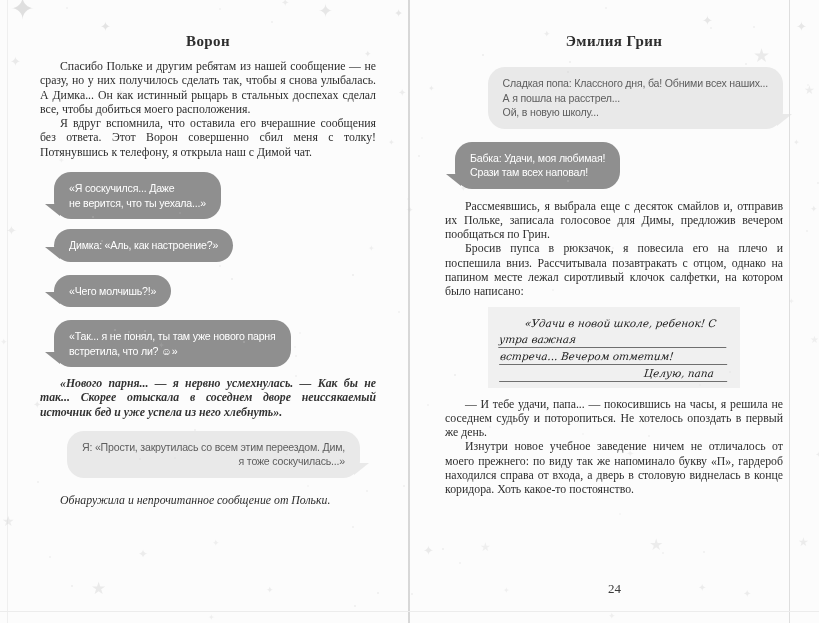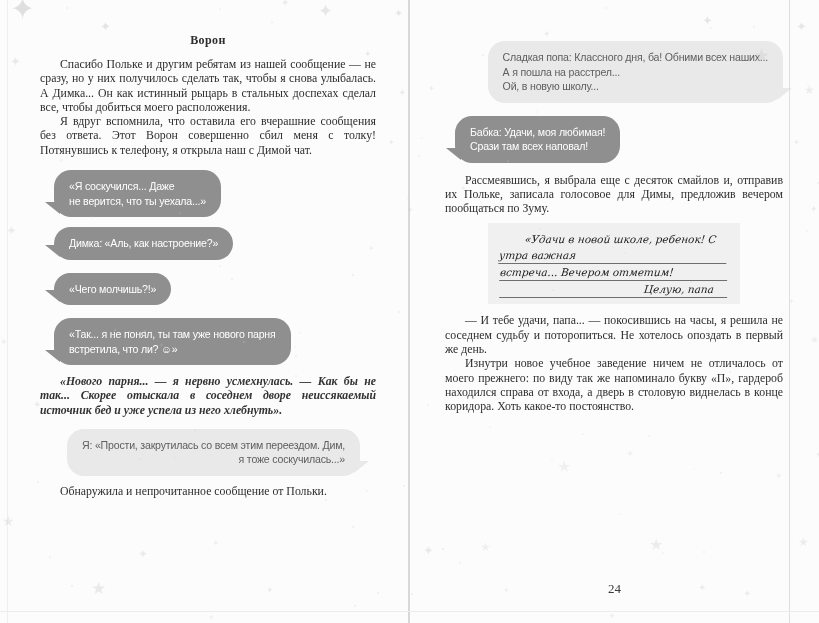--- a/index.html
+++ b/index.html
@@ -13,21 +13,21 @@
   .spread { position:absolute; inset:0; }
   .page {
     position:absolute; top:0; height:623px; width:409px;
     display:flex; flex-direction:column;
     padding-top:33px; overflow:hidden;
   }
   .page.left  { left:0;  padding-left:40px; padding-right:33px; }
   .page.right { left:410px; padding-left:35px; padding-right:36px; }
 
   .running-head {
-    text-align:center; font-size:12px; font-weight:bold;
+    text-align:center; font-size:15px; font-weight:bold;
     color:#2e2e2e; letter-spacing:.4px; margin-bottom:9px;
   }
   .para {
     font-size:11.8px; line-height:14.3px; text-align:justify;
     text-indent:20px; color:#2d2d2d;
   }
   .para.italic {
     font-style:italic; font-weight:bold; color:#333;
     margin-top:9px; margin-bottom:4px;
   }
@@ -73,21 +73,21 @@
   .gutter {
     position:absolute; top:0; left:408px; width:2px; height:623px;
     background:linear-gradient(to right,#e6e6e6,#c9c9c9,#e6e6e6);
   }
   .edge-right { position:absolute; top:0; left:789px; width:1px; height:623px; background:#dedede; }
   .edge-left  { position:absolute; top:0; left:7px;  width:1px; height:623px; background:#efefef; }
   .edge-bottom{ position:absolute; top:611px; left:0; width:819px; height:1px; background:#ececec; }
 
   .star { position:absolute; color:#c9c9c9; line-height:1; pointer-events:none; }
   .dot  { position:absolute; width:2px; height:2px; border-radius:50%; background:#cfcfcf; pointer-events:none; } .mt8{margin-top:8px;} .mt10{margin-top:10px;}
-  .mt12{margin-top:8px;} .mt13{margin-top:13px;}
+  .mt12{margin-top:15px;font-style:italic;} .mt13{margin-top:13px;}
 </style>
 </head>
 <body>
 
 <div class="spread">
 
   <div class="page left">
     <div class="running-head">Ворон</div>
     <p class="para">Спасибо Польке и другим ребятам из нашей сообщение — не сразу, но у них получилось сделать так, чтобы я снова улыбалась. А Димка... Он как истинный рыцарь в стальных доспехах сделал все, чтобы добиться моего расположения.</p>
     <p class="para">Я вдруг вспомнила, что оставила его вчерашние сообщения без ответа. Этот Ворон совершенно сбил меня с толку! Потянувшись к телефону, я открыла наш с Димой чат.</p>
@@ -103,28 +103,30 @@
 
     <div class="bubble light tail-r self-end mt8" style="margin-right:16px;text-align:right;">Я: «Прости, закрутилась со всем этим переездом. Дим,
 я тоже соскучилась...»</div>
 
     <p class="para mt12">Обнаружила и непрочитанное сообщение от Польки.</p>
 
 
   </div>
 
   <div class="page right">
+    <div class="running-head">Эмилия Грин</div>
 
     <div class="bubble light tail-r self-end mt8">Сладкая попа: Классного дня, ба! Обними всех наших...
 А я пошла на расстрел...
 Ой, в новую школу...</div>
     <div class="bubble gray tail-l mt13" style="margin-left:10px;">Бабка: Удачи, моя любимая!
 Срази там всех наповал!</div>
 
-    <p class="para mt10">Рассмеявшись, я выбрала еще с десяток смайлов и, отправив их Польке, записала голосовое для Димы, предложив вечером пообщаться по Зуму.</p>
+    <p class="para mt10">Рассмеявшись, я выбрала еще с десяток смайлов и, отправив их Польке, записала голосовое для Димы, предложив вечером пообщаться по Грин.</p>
+    <p class="para">Бросив пупса в рюкзачок, я повесила его на плечо и поспешила вниз. Рассчитывала позавтракать с отцом, однако на папином месте лежал сиротливый клочок салфетки, на котором было написано:</p>
 
     <div class="note-box">
       <div class="note-line first">«Удачи в новой школе, ребенок! С утра важная</div>
       <div class="note-line">встреча... Вечером отметим!</div>
       <div class="note-line sig">Целую, папа</div>
     </div>
 
     <p class="para">— И тебе удачи, папа... — покосившись на часы, я решила не соседнем судьбу и поторопиться. Не хотелось опоздать в первый же день.</p>
     <p class="para">Изнутри новое учебное заведение ничем не отличалось от моего прежнего: по виду так же напоминало букву «П», гардероб находился справа от входа, а дверь в столовую виднелась в конце коридора. Хоть какое-то постоянство.</p>
 

